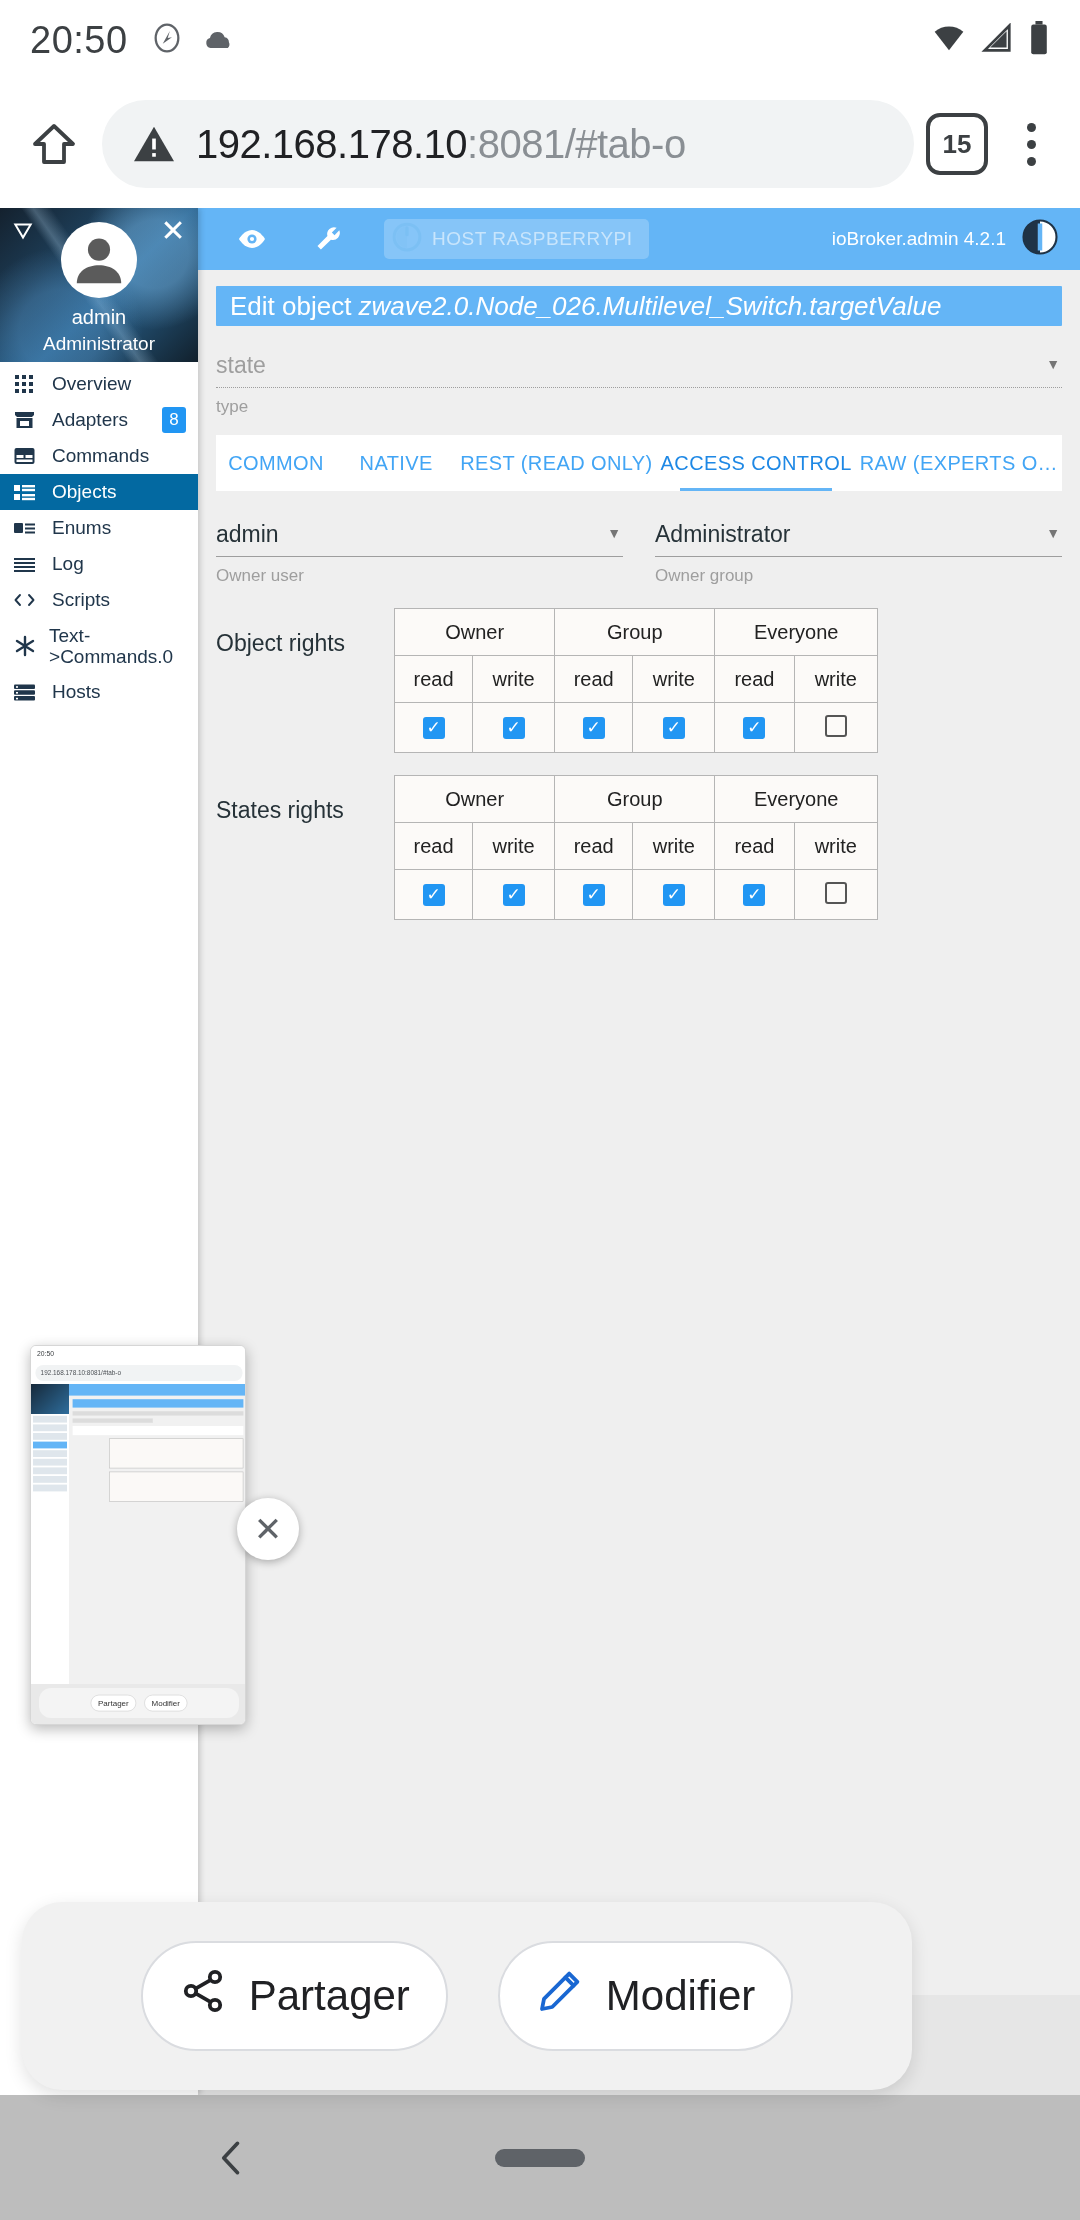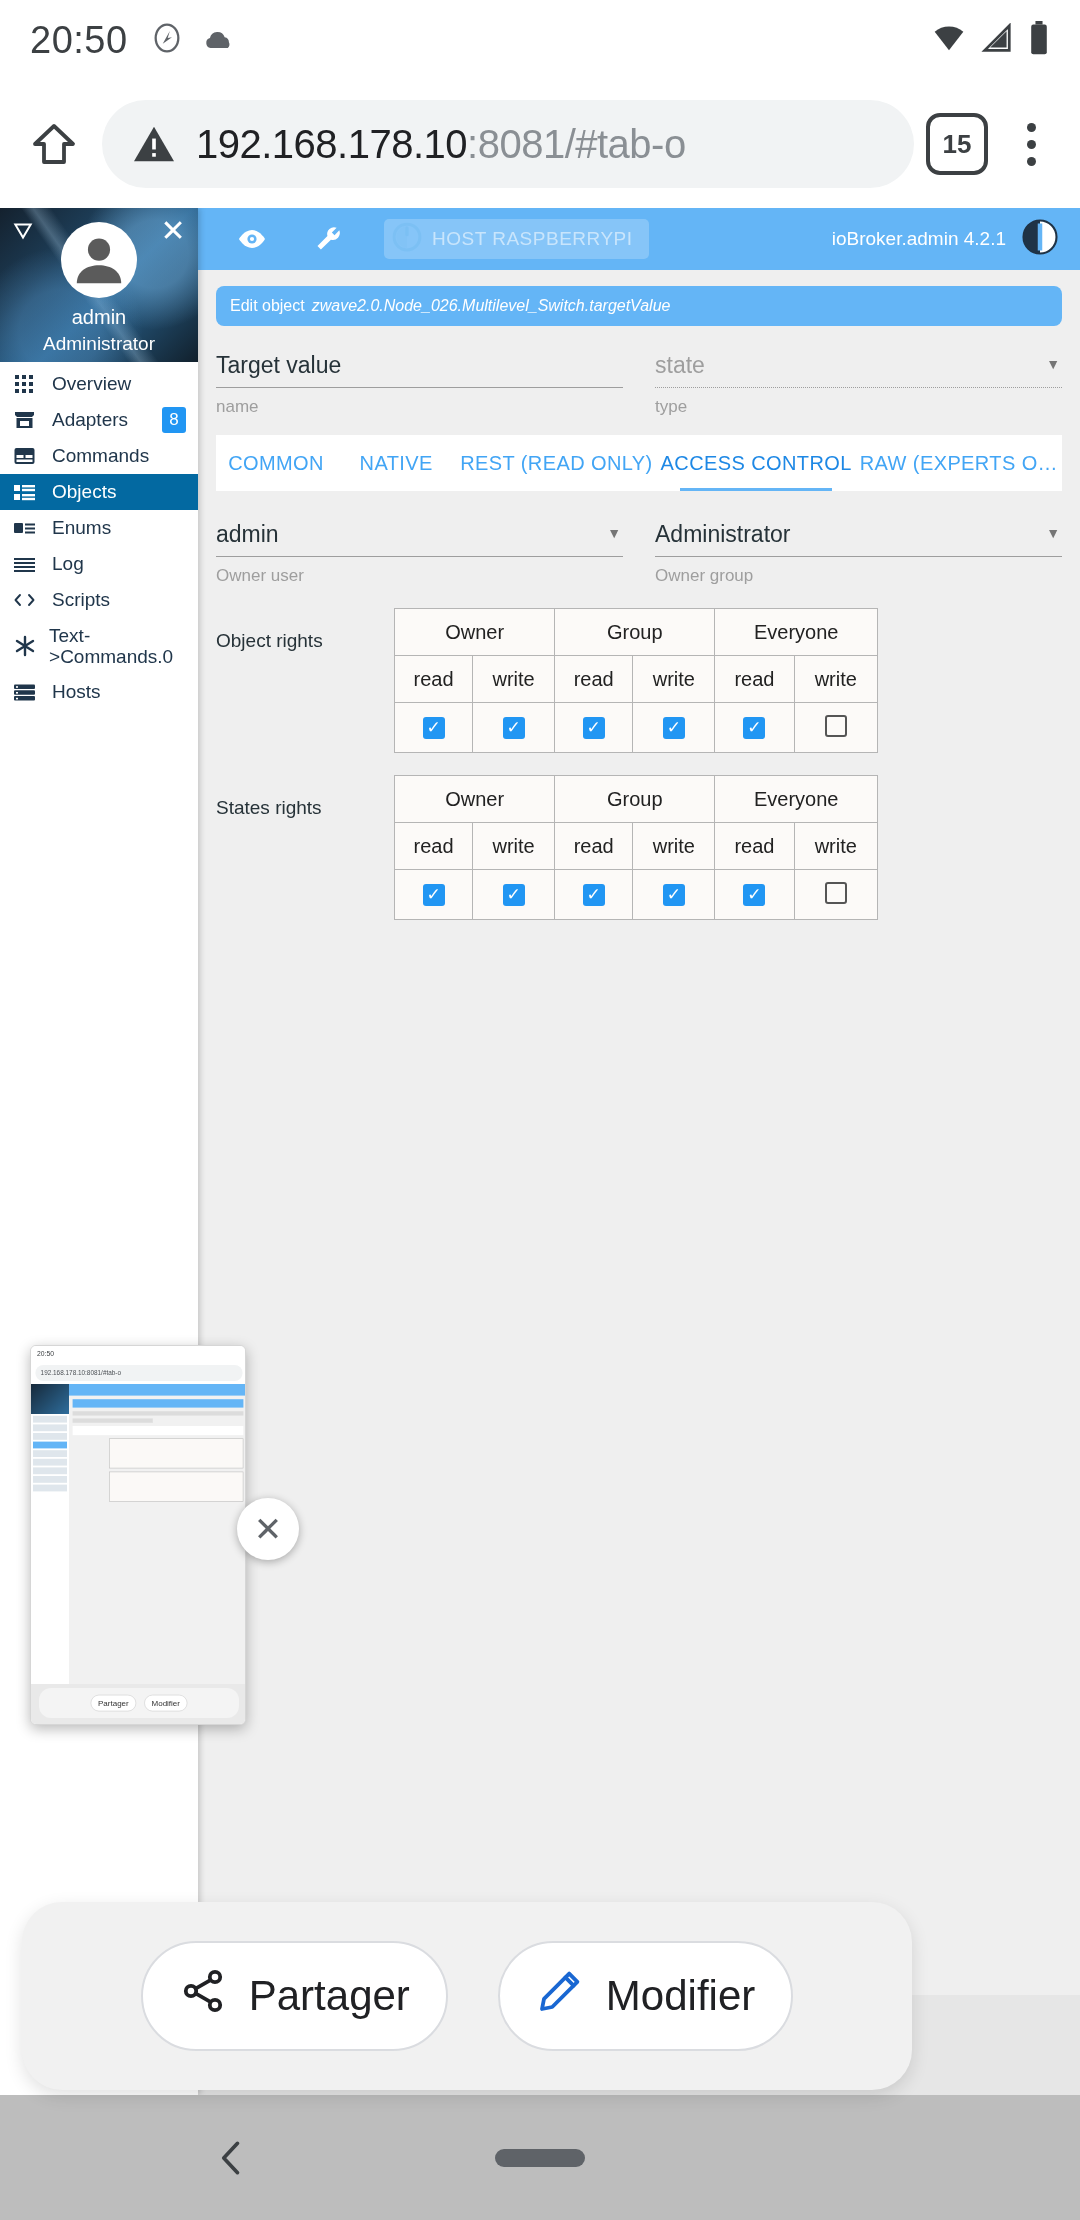--- a/index.html
+++ b/index.html
@@ -123,22 +123,22 @@
     height:40px; padding:0 16px 0 8px; margin-left:18px;
   }
   .host-chip .host-label {
     font-size:19px; color:rgba(255,255,255,.55); letter-spacing:.5px;
   }
   .tb-right { margin-left:auto; display:flex; align-items:center; gap:16px; padding-right:6px; }
   .tb-version { font-size:19px; color:#ffffff; }
 
   .app-body { padding:16px 18px 0 18px; }
   .edit-title {
-    background:#64b5f6; color:#ffffff; height:40px; border-radius:8px;
-    display:flex; align-items:center; padding:16px 14px; font-size:16px;
+    background:#64b5f6; color:#ffffff; height:40px; border-radius:1px;
+    display:flex; align-items:center; padding:16px 14px; font-size:26px;
   }
   .edit-title .obj-id { font-style:italic; margin-left:7px; }
 
   .field-row { display:flex; gap:32px; margin-top:26px; }
   .field { flex:1; position:relative; }
   .field .val { font-size:23px; color:#263238; padding-bottom:8px; }
   .field .val.placeholder { color:#9e9e9e; }
   .field .underline { height:1px; background:#9e9e9e; }
   .field .underline.dotted { height:0; border-bottom:1px dotted #9e9e9e; background:none; }
   .field .helper { font-size:17px; color:#9e9e9e; margin-top:9px; }
@@ -156,21 +156,21 @@
     white-space:nowrap; padding:0 4px;
   }
   .tab.active { color:#1e88e5; }
   .tab.active:after {
     content:""; position:absolute; left:12%; right:12%; bottom:0; height:3px; background:#64b5f6;
   }
 
   .owner-row { display:flex; gap:32px; margin-top:30px; }
 
   .rights-block { display:flex; align-items:flex-start; margin-top:22px; }
-  .rights-label { width:178px; font-size:19px; color:#263238; padding-top:22px; }
+  .rights-label { width:178px; font-size:23px; color:#263238; padding-top:22px; }
   table.rights {
     border-collapse:collapse; width:484px; background:#fcfaf8;
   }
   table.rights td, table.rights th {
     border:1px solid #b5b5b5; text-align:center; font-weight:normal;
   }
   table.rights th.grp { height:47px; font-size:20px; color:#222; }
   table.rights td.sub { height:47px; font-size:20px; color:#222; border-top-color:#ddd; }
   table.rights td.chk { height:50px; border-top-color:#ddd; }
   .cb {
@@ -501,25 +501,20 @@
 
     <div class="app-body">
 
       <div class="edit-title">
         <span>Edit object</span>
         <span class="obj-id">zwave2.0.Node_026.Multilevel_Switch.targetValue</span>
       </div>
 
       <div class="field-row">
         <div class="field">
-          <div class="val">Target value</div>
-          <div class="underline"></div>
-          <div class="helper">name</div>
-        </div>
-        <div class="field">
           <div class="val placeholder">state</div>
           <div class="caret">▼</div>
           <div class="underline dotted"></div>
           <div class="helper">type</div>
         </div>
       </div>
 
       <div class="tabs">
         <div class="tab">COMMON</div>
         <div class="tab">NATIVE</div>

